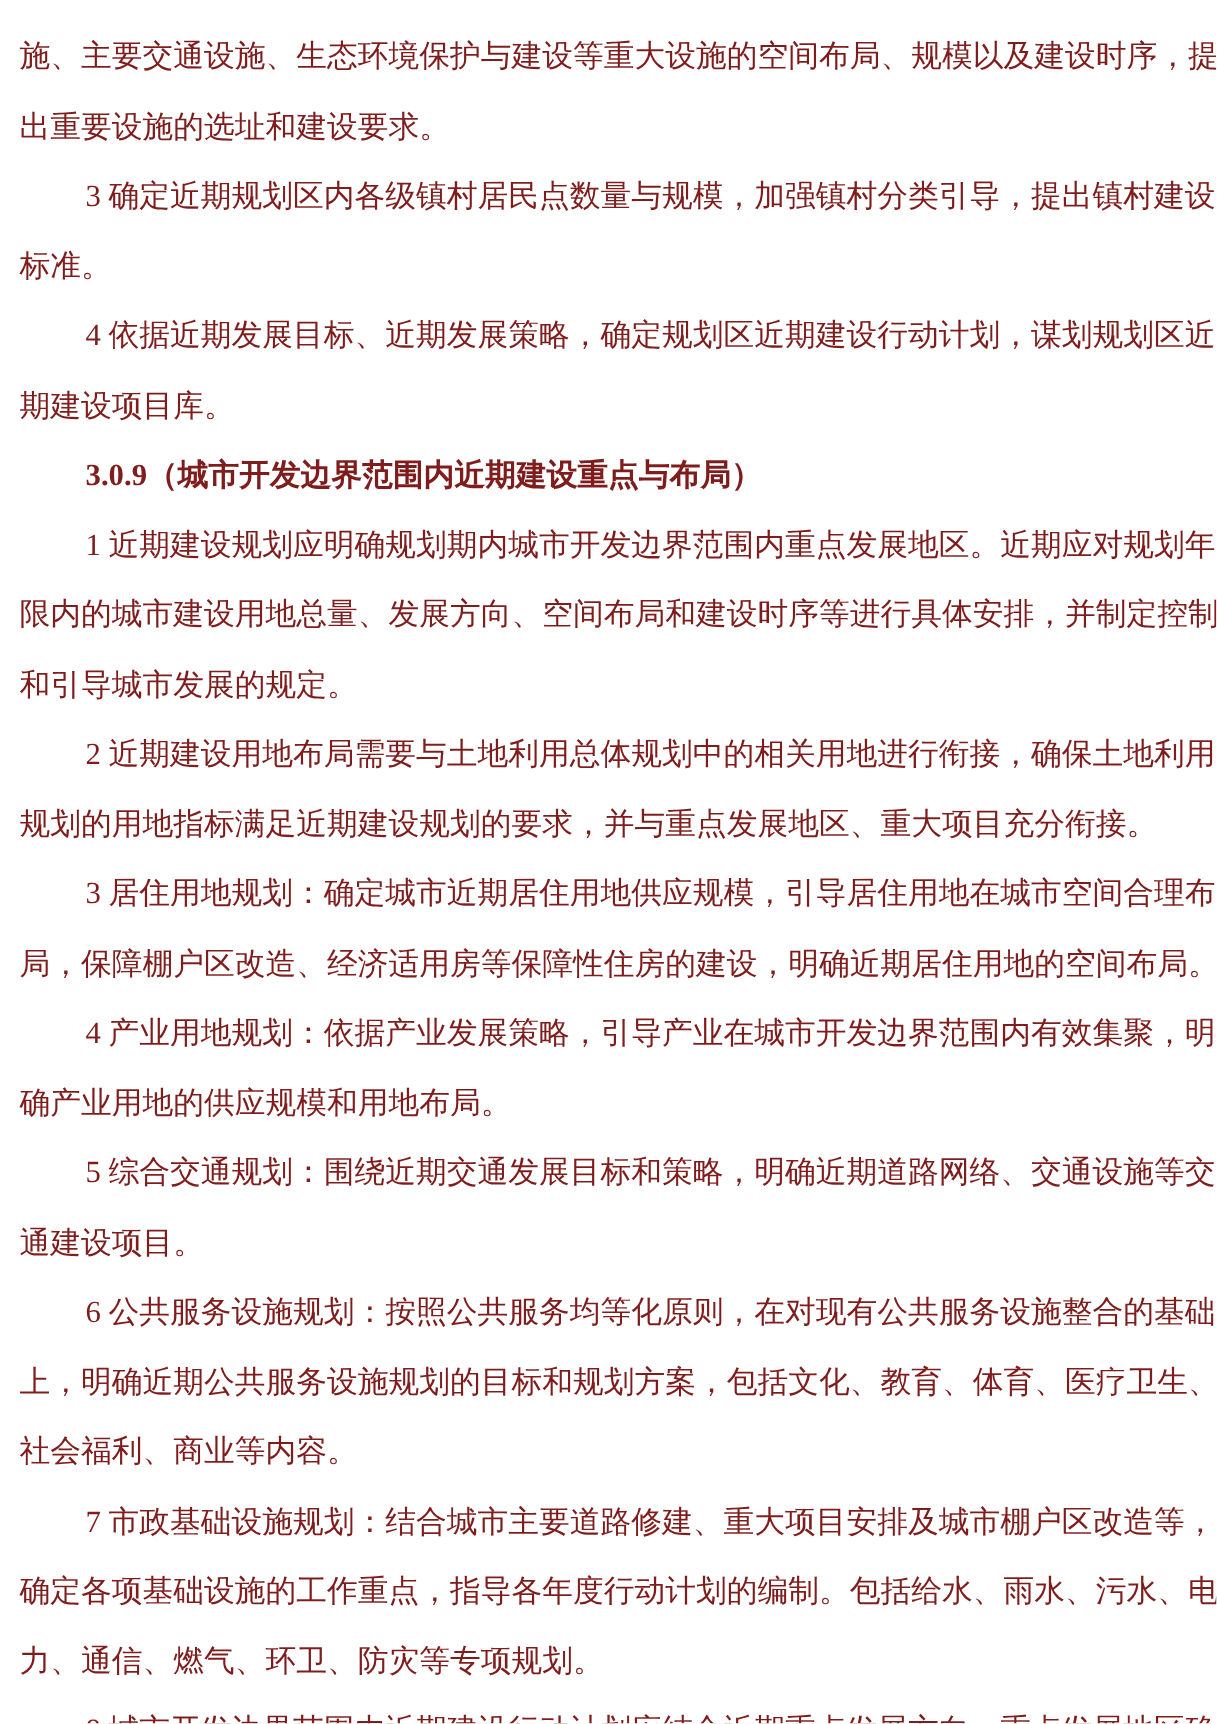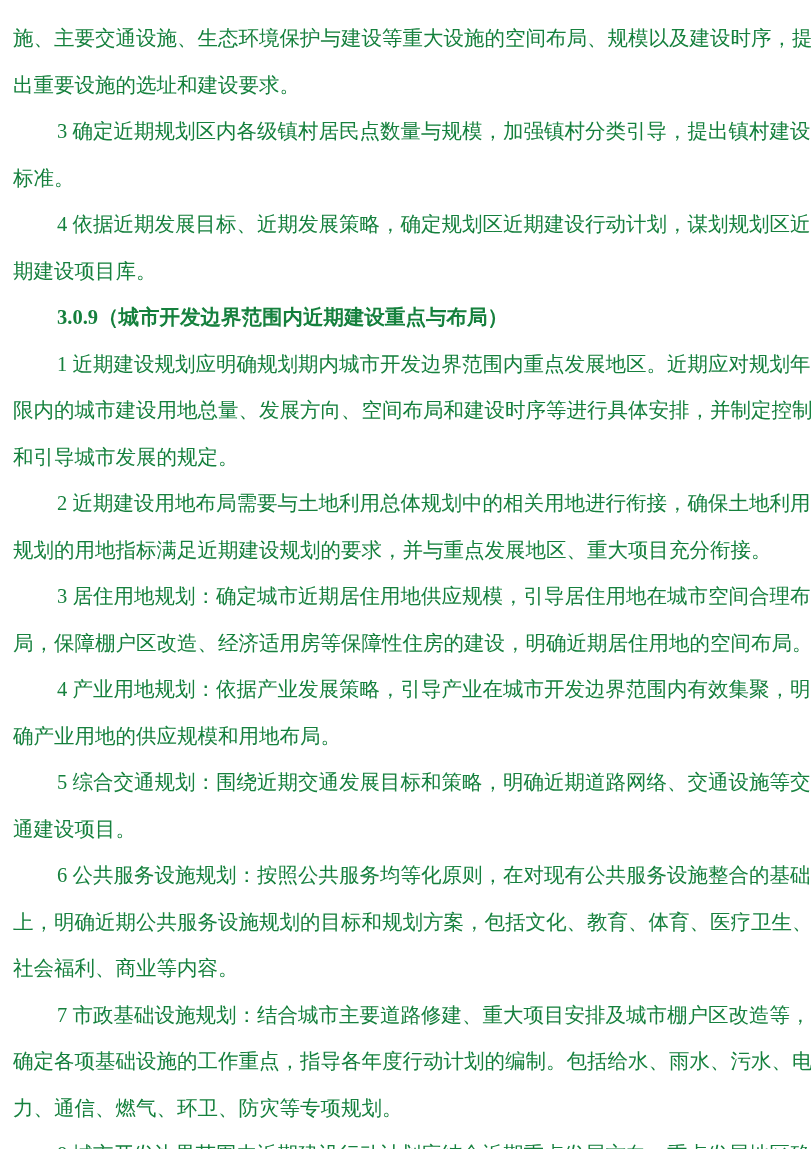--- a/index.html
+++ b/index.html
@@ -7,21 +7,21 @@
     width: 811px; height: 1149px;
     background: #ffffff;
     overflow: hidden;
   }
   #page {
     position: relative;
     width: 811px; height: 1149px;
     background: #ffffff;
     overflow: hidden;
     font-family: "Liberation Serif", "DejaVu Serif", serif;
-    color: #15803d;
+    color: #7f1d1d;
   }
   .doc {
     position: absolute;
     top: 15px; left: 13px;
     width: 900px; 
   }
   .line {
     font-size: 20.5px;
     line-height: 46.5px;
     height: 46.5px;

